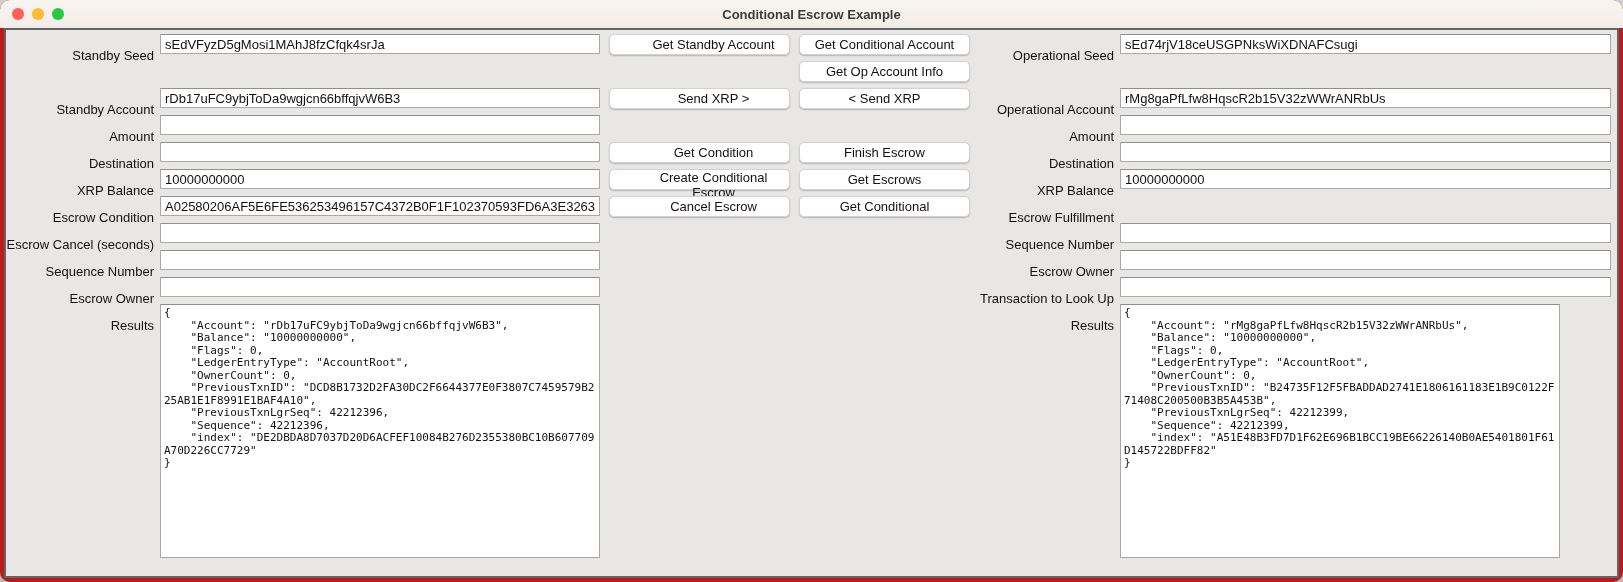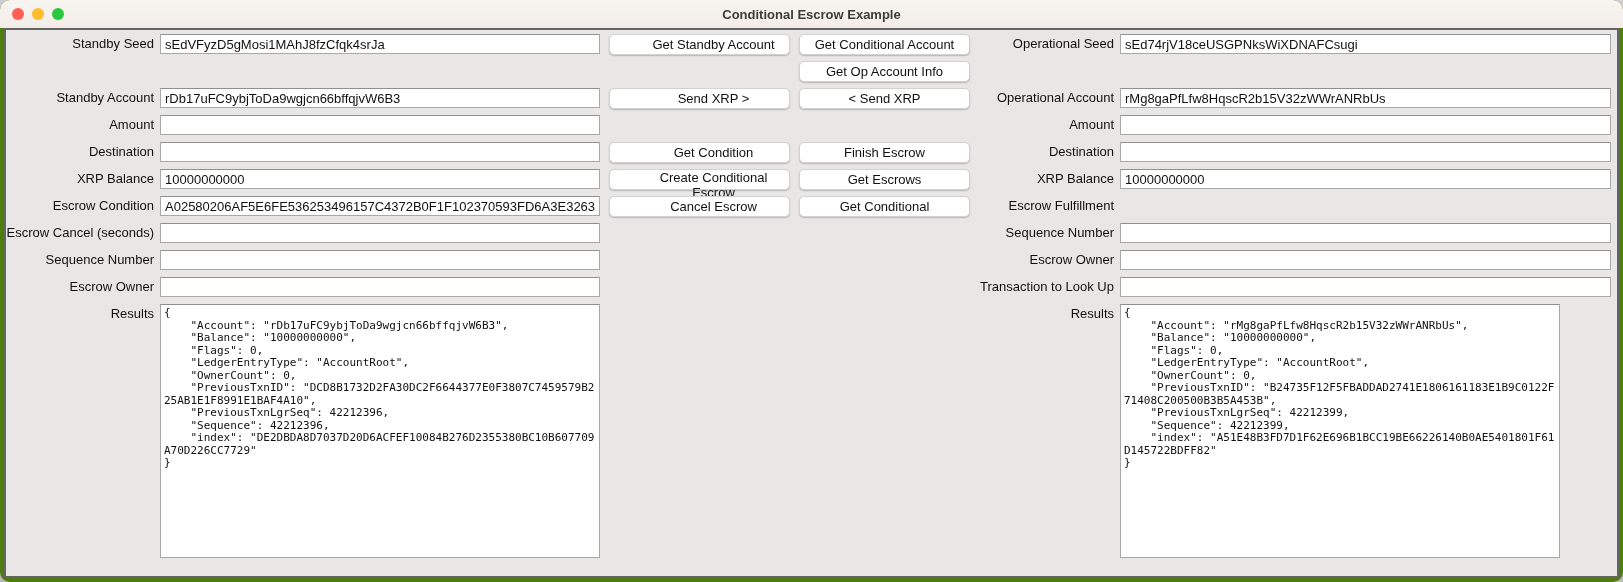--- a/index.html
+++ b/index.html
@@ -1,40 +1,40 @@
 <!DOCTYPE html>
 <html><head>
 <meta charset="utf-8">
 <style>
   * { margin:0; padding:0; box-sizing:border-box; }
   html,body { background:#d9d9d9; }
   body { font-family:"Liberation Sans","DejaVu Sans",sans-serif; }
 
   .window{
     position:relative; width:1623px; height:582px;
-    background:#4d7c0f; border-radius:10px; overflow:hidden;
+    background:#b91c1c; border-radius:10px; overflow:hidden;
     box-shadow:0 10px 30px rgba(0,0,0,.35);
   }
   .titlebar{
     position:relative; height:28px; background:linear-gradient(#f8f4ef,#f2ede8);
     display:flex; align-items:center; justify-content:center;
   }
   .lights{ position:absolute; left:12px; top:0; height:28px; display:flex; align-items:center; gap:8px; }
   .light{ width:12px; height:12px; border-radius:50%; display:inline-block; }
 
   .title{ font-size:13px; font-weight:700; color:#3d3c3a; }
 
   .content{
     position:absolute; left:4px; right:4px; top:28px; bottom:4px;
     background:#e9e7e6; border:2px solid #646464;
   }
 
   .lbl{
     position:absolute; height:20px; line-height:20px;
-    font-size:13px; color:#111; text-align:right; white-space:nowrap;
+    font-size:13px; color:#111; text-align:right; white-space:nowrap;margin-top:12px;
   }
   .lbl.left{ left:0; width:148px; }
   .lbl.right{ left:932px; width:176px; }
 
   .fld{
     position:absolute; height:20px; background:#fff;
     border:1px solid #a8a8a8; border-top-color:#8f8f8f; border-radius:1px;
     font-family:"Liberation Sans","DejaVu Sans",sans-serif;
     font-size:13px; color:#111; padding:0 4px; outline:none;
   }

